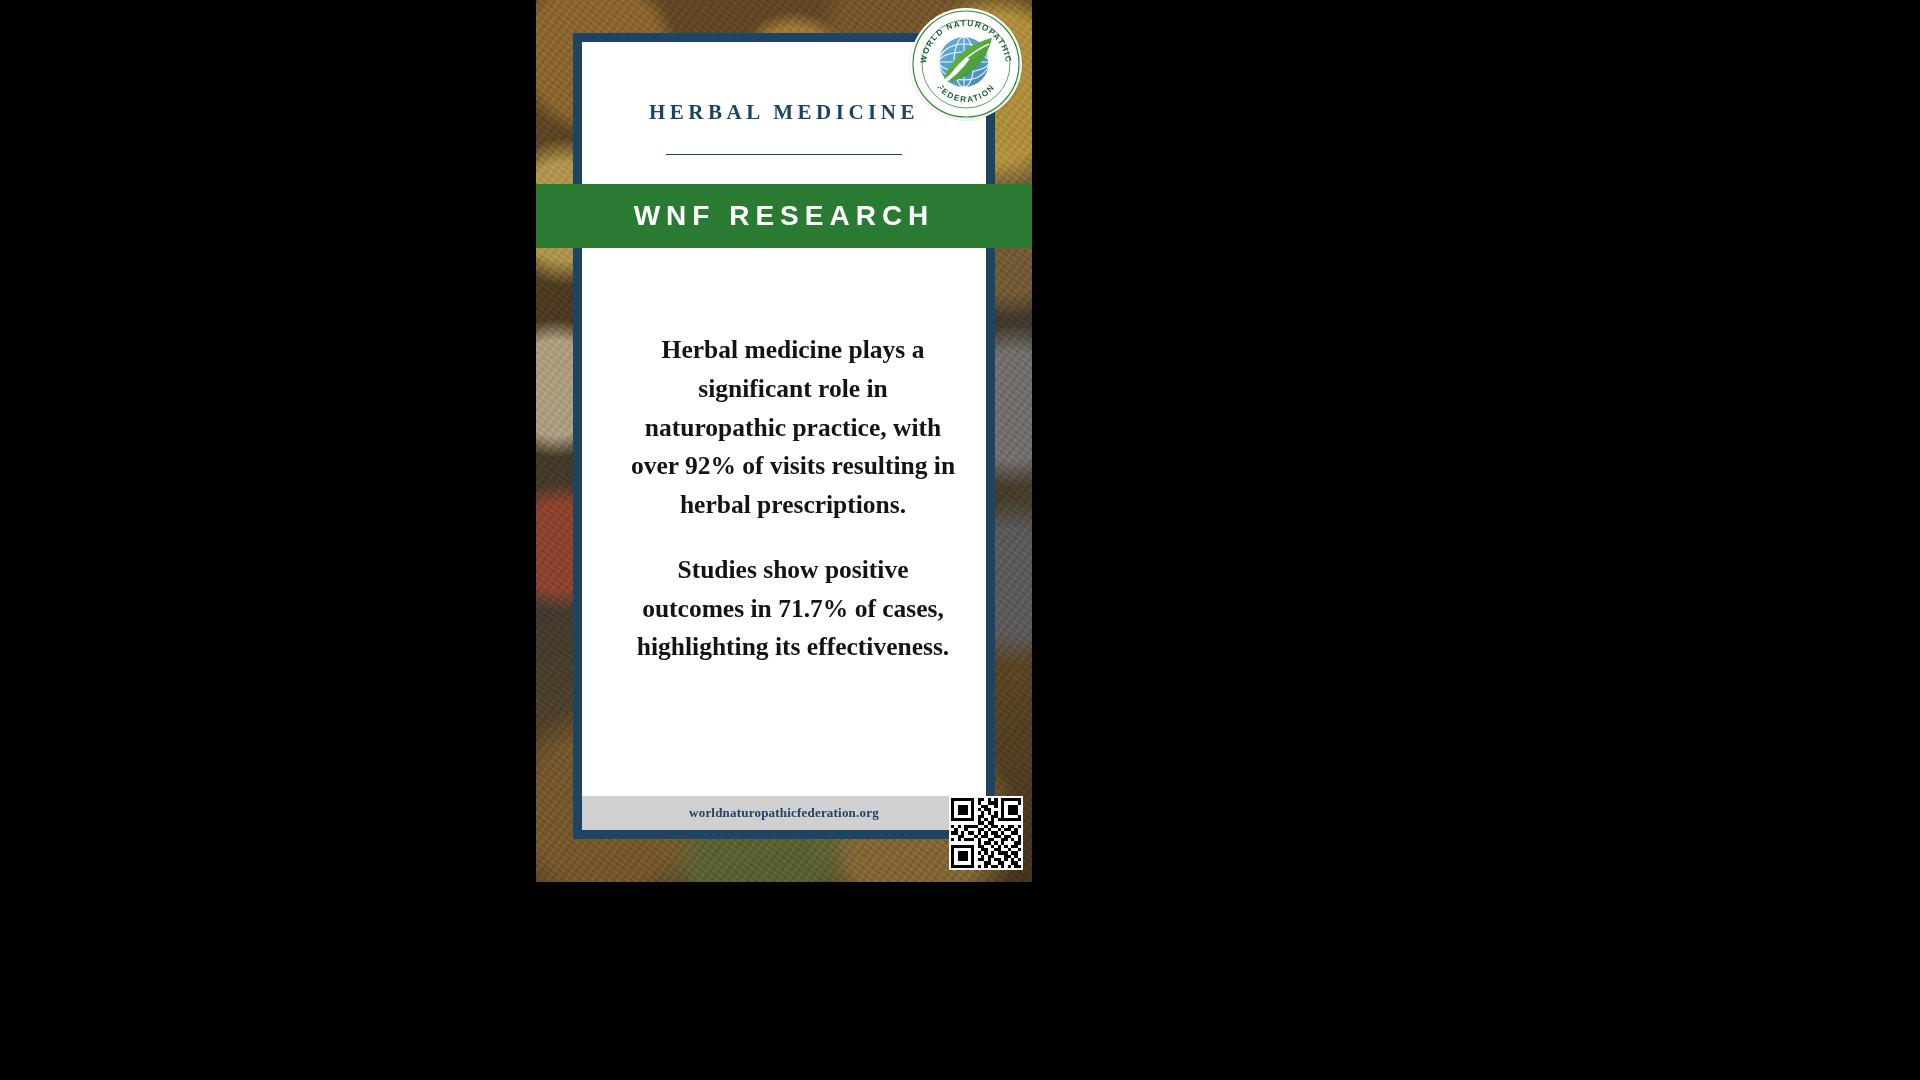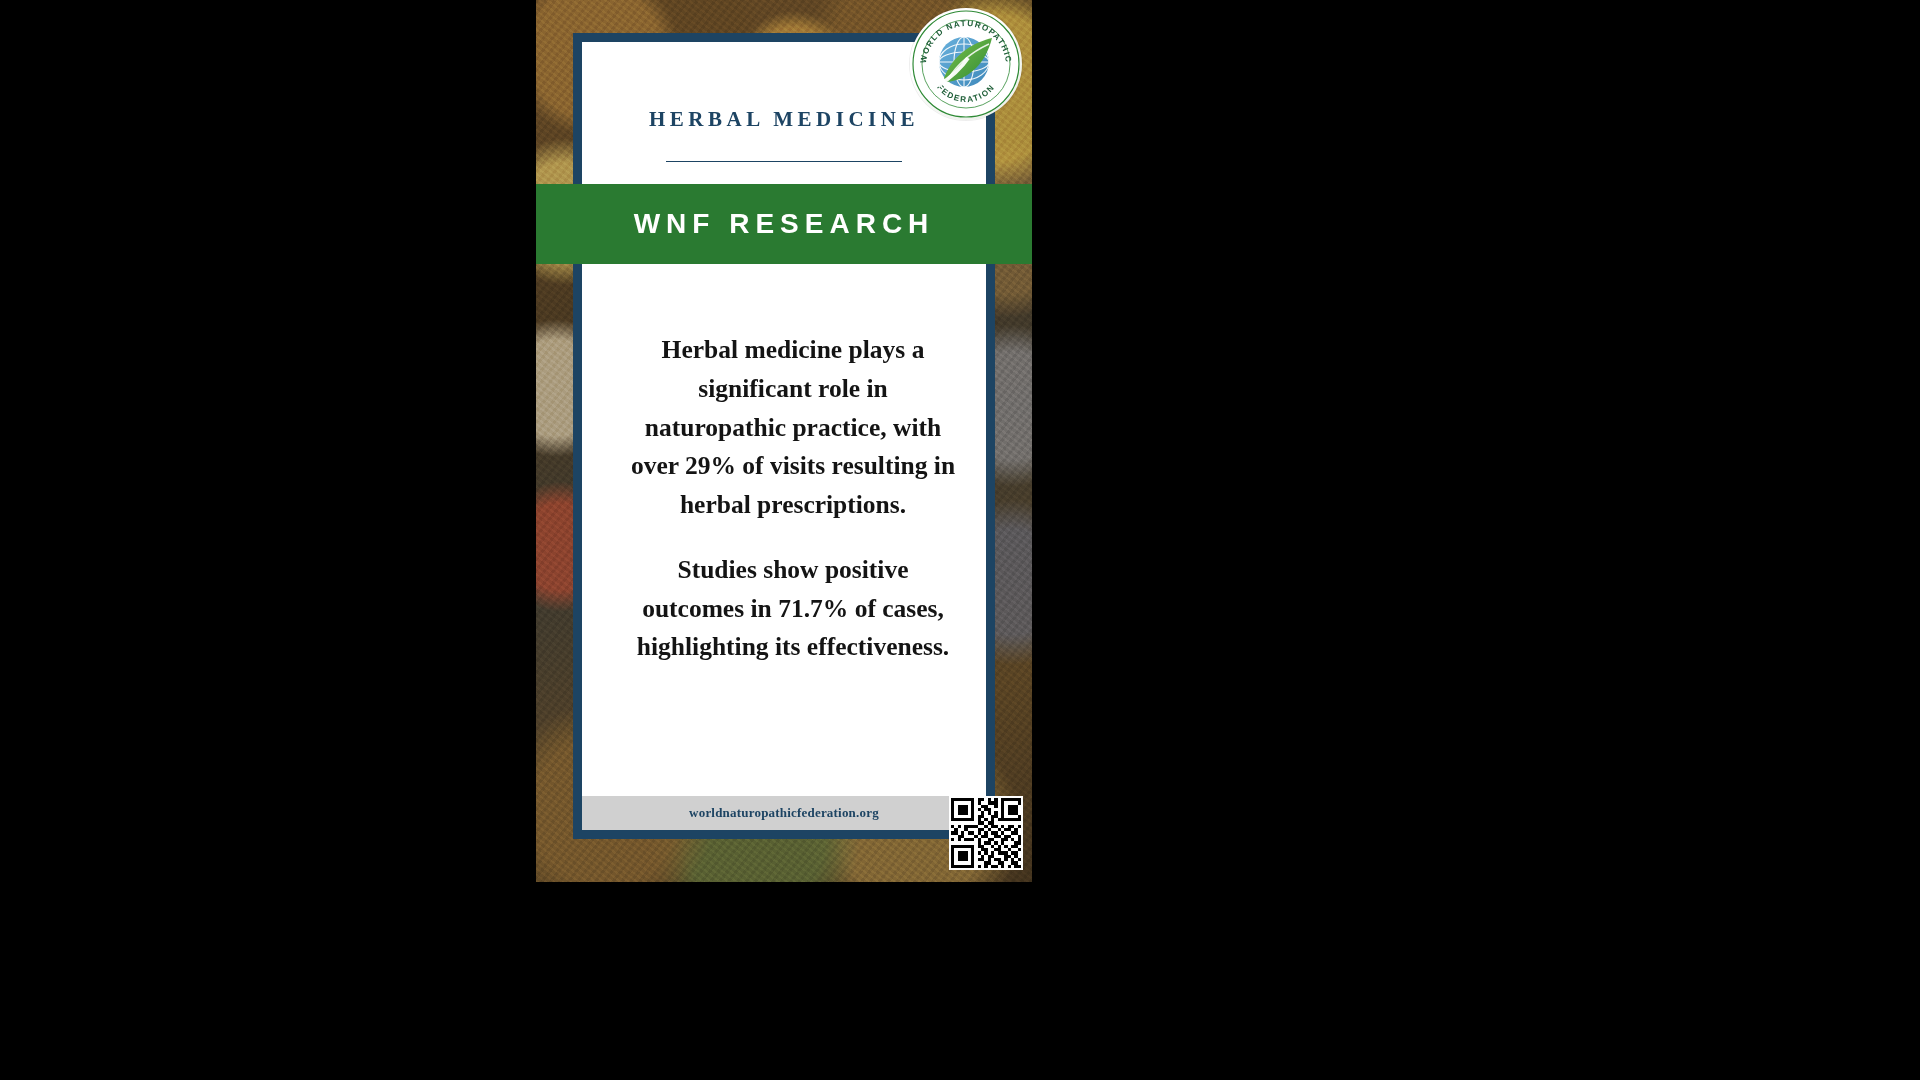--- a/index.html
+++ b/index.html
@@ -85,37 +85,37 @@
     padding-top: 45px;
     text-align: center;
   }
   .doc-title {
     color: #1d4463;
     font-family: "Liberation Serif", serif;
     font-weight: bold;
     font-size: 21px;
     letter-spacing: 4.5px;
     line-height: 1.55;
-    margin: 16px auto;
+    margin: 9px auto;
     width: 300px;
   }
   .title-rule {
     width: 236px;
     height: 1.5px;
     background: #1d4463;
     margin: 25px auto 0 auto;
   }
 
   
   .green-banner {
     position: absolute;
     left: 0;
     top: 184px;
     width: 496px;
-    height: 80px;
+    height: 64px;
     background: #2a7a31;
     display: flex;
     align-items: center;
     justify-content: center;
   }
   .green-banner-text {
     color: #ffffff;
     font-family: "Liberation Sans", sans-serif;
     font-weight: bold;
     font-size: 28px;
@@ -207,21 +207,21 @@
 
     <div class="card-frame">
       <div class="card-inner">
 
         <div class="title-block">
           <div class="doc-title">HERBAL MEDICINE</div>
           <div class="title-rule"></div>
         </div>
 
         <div class="body-copy">
-          <p>Herbal medicine plays a significant role in naturopathic practice, with over 29% of visits resulting in herbal prescriptions.</p>
+          <p>Herbal medicine plays a significant role in naturopathic practice, with over 92% of visits resulting in herbal prescriptions.</p>
           <p>Studies show positive outcomes in 71.7% of cases, highlighting its effectiveness.</p>
         </div>
 
         <div class="footer-bar">
           <a class="footer-link" href="#">worldnaturopathicfederation.org</a>
         </div>
 
       </div>
     </div>
 

